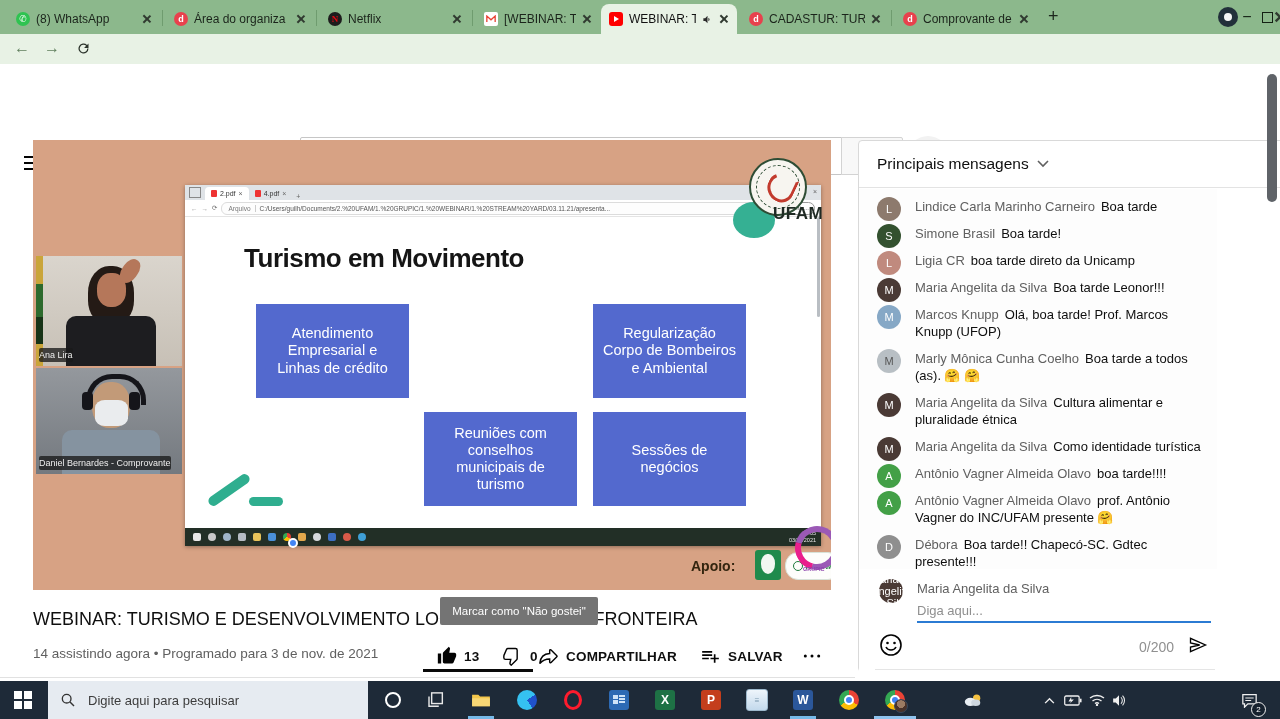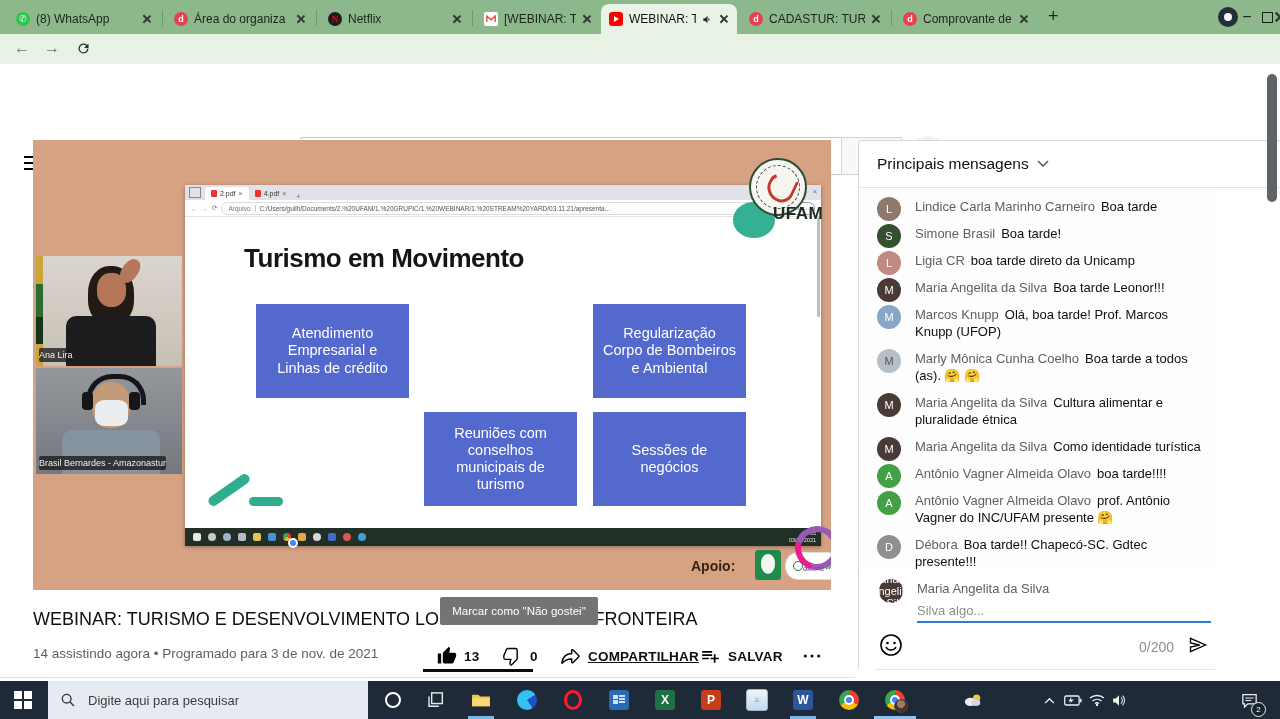--- a/index.html
+++ b/index.html
@@ -317,21 +317,21 @@
       <span class="camlabel">Ana Lira</span>
     </div>
 
     <div class="i cam" id="cam2" style="top:228px;height:106px;">
       <span class="face" style="left:56px;top:14px;width:38px;height:46px;background:#c29a78;"></span>
       <span class="band" style="left:50px;top:6px;width:50px;height:26px;"></span>
       <span class="cup" style="left:46px;top:24px;"></span>
       <span class="cup" style="left:93px;top:24px;"></span>
       <span class="mask" style="left:59px;top:32px;width:33px;height:26px;"></span>
       <span class="body" style="left:26px;top:62px;width:98px;height:44px;background:#8593a0;"></span>
-      <span class="camlabel">Brasil Bernardes - Amazonastur</span>
+      <span class="camlabel">Daniel Bernardes - Comprovante</span>
     </div>
 
     <div class="i" id="ss">
       <div id="ss-tabs">
         <span style="width:10px;height:9px;border:1px solid #888;margin:0 4px 2px 4px;"></span>
         <span class="sstab on">
           <span class="pdfic"></span>
           <span>2.pdf</span>
             <span class="ssx">×</span>
         </span>
@@ -412,21 +412,21 @@
         <path d="M1 21h4V9H1v12zm22-11c0-1.1-.9-2-2-2h-6.31l.95-4.57.03-.32c0-.41-.17-.79-.44-1.06L14.17 1 7.58 7.59C7.22 7.95 7 8.45 7 9v10c0 1.1.9 2 2 2h9c.83 0 1.54-.5 1.84-1.22l3.02-7.05c.09-.23.14-.47.14-.73v-2z" fill="#030303"></path>
       </svg>
     <span>13</span>
   </div>
   <div class="i act" style="left:503px;">
     <svg width="20" height="20" viewBox="0 0 24 24">
         <path d="M15 3H6c-.83 0-1.54.5-1.84 1.22l-3.02 7.05c-.09.23-.14.47-.14.73v2c0 1.1.9 2 2 2h6.31l-.95 4.57-.03.32c0 .41.17.79.44 1.06L9.83 23l6.59-6.59c.36-.36.58-.86.58-1.41V5c0-1.1-.9-2-2-2z" fill="none" stroke="#030303" stroke-width="1.7"></path>
       </svg>
     <span>0</span>
   </div>
-  <div class="i act" style="left:559px;text-decoration:underline;">
+  <div class="i act" style="left:537px;">
     <svg width="22" height="20" viewBox="0 0 24 24">
         <path d="M14 9V5.4c0-.9 1.1-1.3 1.7-.7l6.9 6.9c.4.4.4 1 0 1.4l-6.9 6.9c-.6.6-1.7.2-1.7-.7V15.5c-5 0-8.6 1.6-11.2 5.1-.2.3-.6.1-.6-.2C2.9 14.1 6.5 9.5 14 9z" fill="none" stroke="#030303" stroke-width="1.7"></path>
       </svg>
     <span>COMPARTILHAR</span>
   </div>
   <div class="i act" style="left:700px;">
     <svg width="21" height="20" viewBox="0 0 24 24">
         <path d="M14 10H2v2h12v-2zm0-4H2v2h12V6zm4 8v-4h-2v4h-4v2h4v4h2v-4h4v-2h-4zM2 16h8v-2H2v2z" fill="#030303"></path>
       </svg>
     <span>SALVAR</span>
@@ -495,21 +495,21 @@
       <div class="msg">
         <span class="cav c10">D</span>
         <span class="mauthor">Débora</span><span class="mbody">Boa tarde!! Chapecó-SC. Gdtec presente!!!</span>
       </div>
     </div>
     <div id="chat-scroll-track"></div>
     <div id="chat-scroll-thumb"></div>
     <div id="chat-input">
       <span class="cav c3" style="left:20px;top:10px;">Maria Angelita da Silva</span>
       <span id="ci-name">Maria Angelita da Silva</span>
-      <span id="ci-ph">Silva algo...</span>
+      <span id="ci-ph">Diga aqui...</span>
       <span id="ci-line"></span>
       <span style="position:absolute;left:20px;top:64px;">
         <svg width="24" height="24" viewBox="0 0 24 24">
             <circle cx="12" cy="12" r="10" fill="none" stroke="#030303" stroke-width="1.6"></circle>
             <circle cx="8.5" cy="10" r="1.3" fill="#030303"></circle>
             <circle cx="15.5" cy="10" r="1.3" fill="#030303"></circle>
             <path d="M7 14c1 2 3 3 5 3s4-1 5-3" fill="none" stroke="#030303" stroke-width="1.6"></path>
           </svg>
       </span>
       <span id="ci-count">0/200</span>

